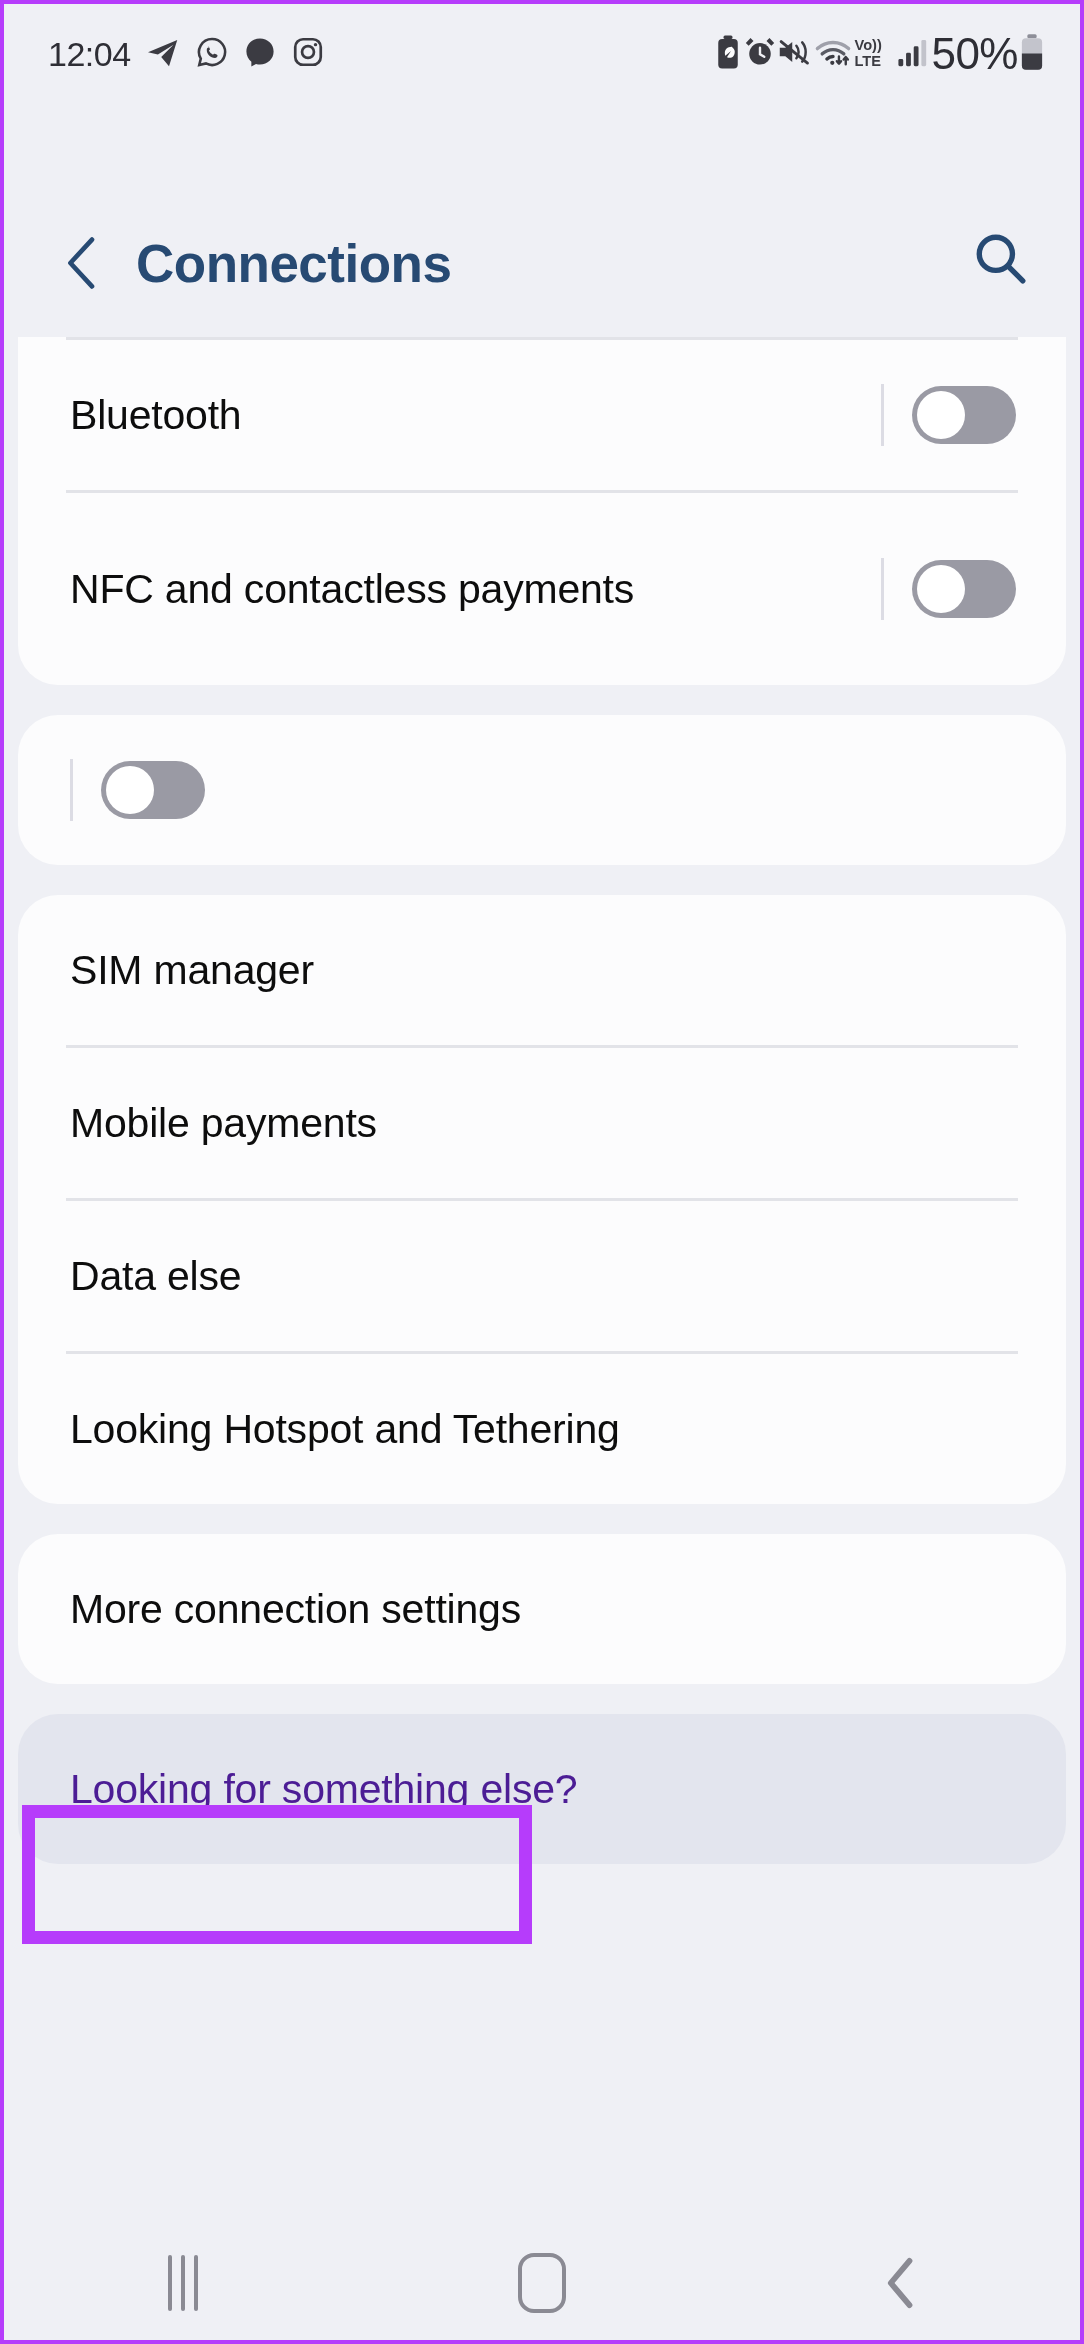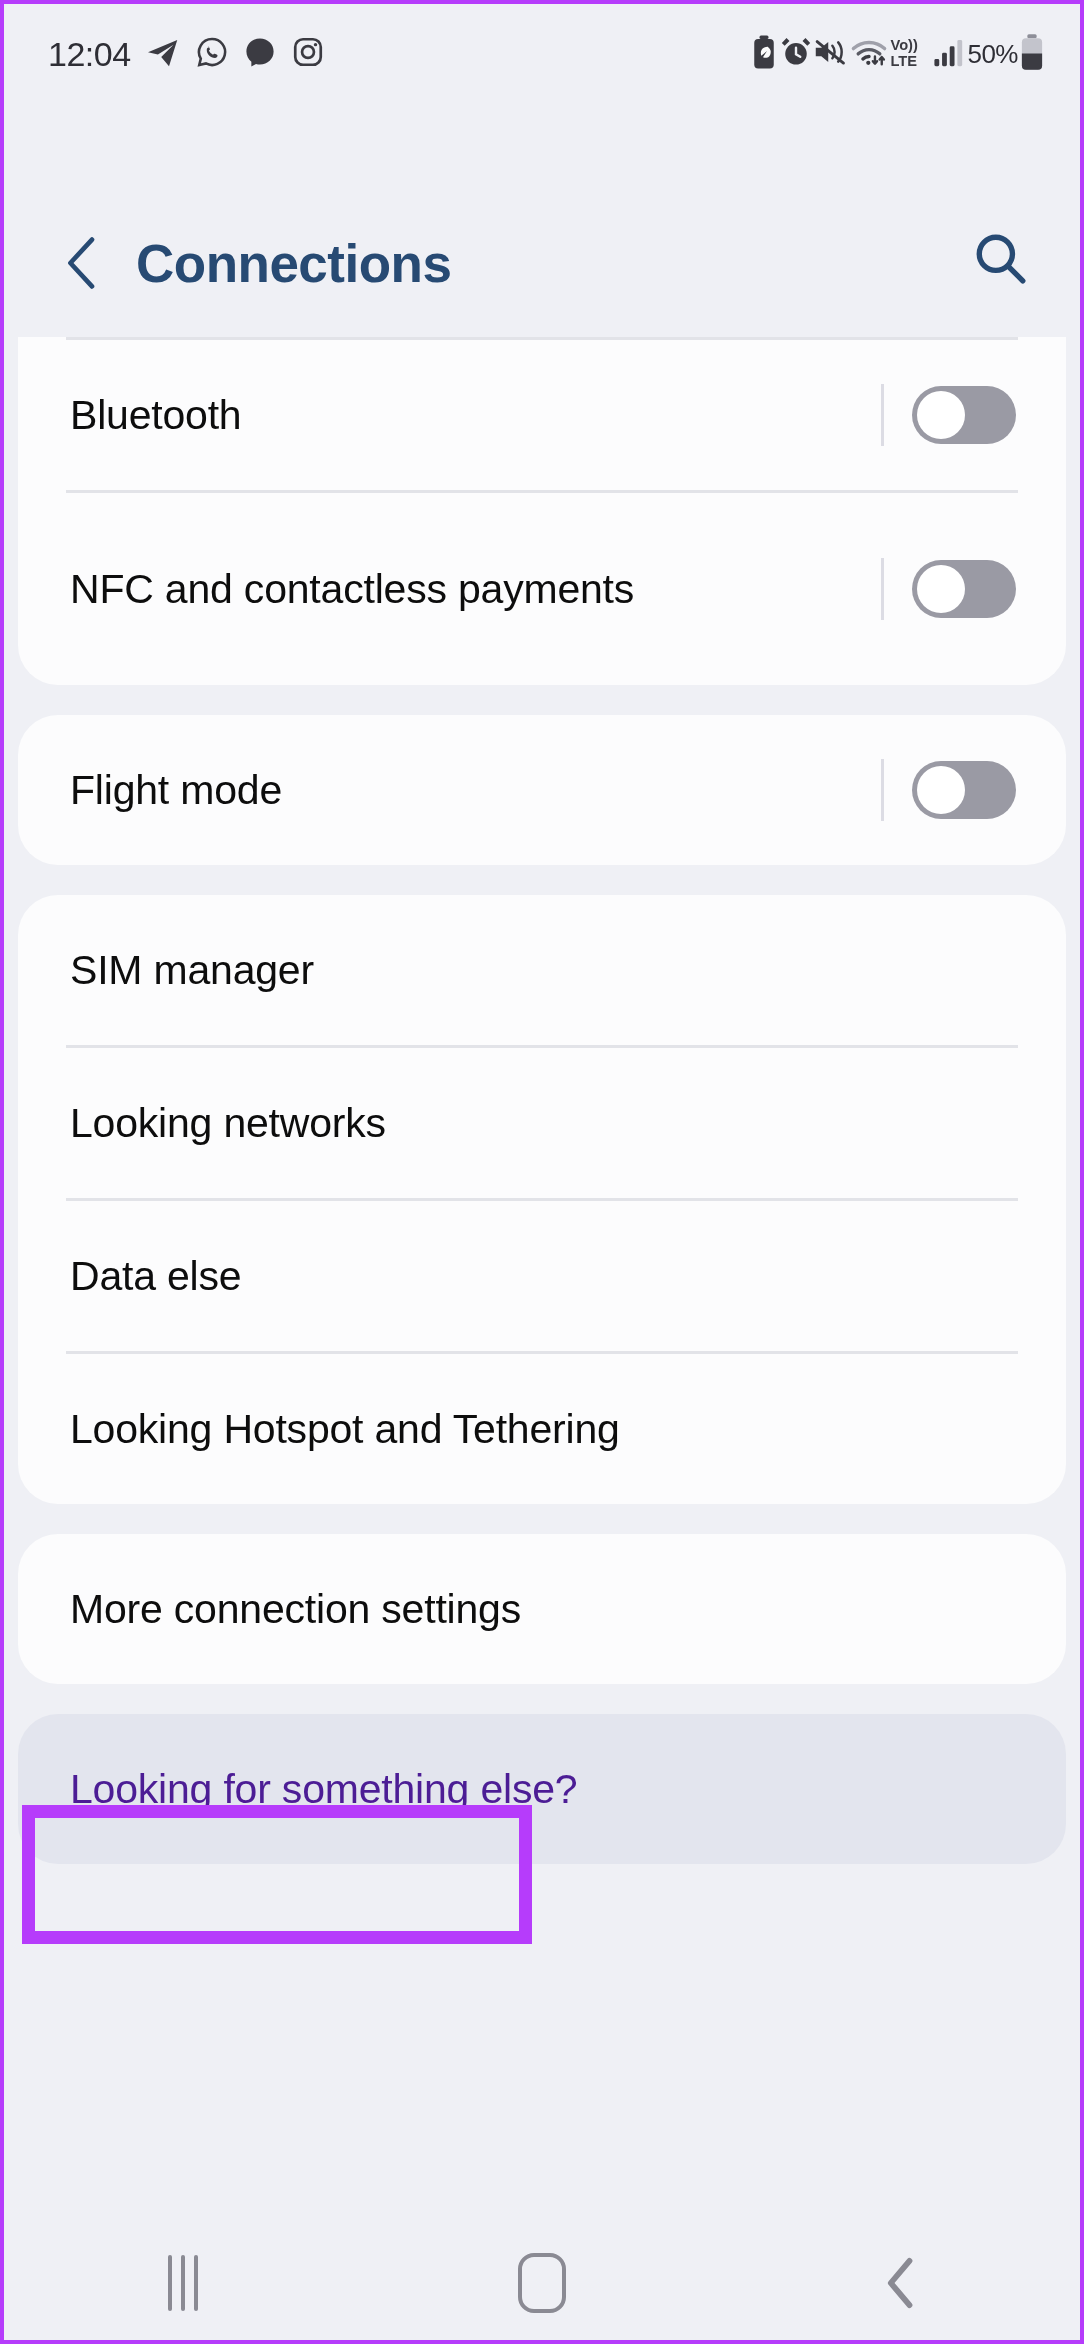--- a/index.html
+++ b/index.html
@@ -26,21 +26,21 @@
     position:absolute; left:0; top:0;
     width:100%; height:100px;
     display:flex; align-items:center;
     padding:0 34px 0 44px;
     color:#3B3B42;
   }
   .sb-left { display:flex; align-items:center; gap:14px; }
   .sb-clock { font-size:34px; font-weight:400; letter-spacing:-0.5px; color:#2E2E35; }
   .sb-right { margin-left:auto; display:flex; align-items:center; gap:0; }
   .sb-ico { display:block; }
-  .sb-batt-text { font-size:26px; color:#2E2E35; letter-spacing:-0.5px; }
+  .sb-batt-text { font-size:44px; color:#2E2E35; letter-spacing:-0.5px; }
 
   
   .header {
     position:absolute; left:0; top:100px;
     width:100%; height:190px;
     display:flex; align-items:flex-end;
     padding:0 44px 0 48px;
   }
   .hdr-back {
     width:62px; height:62px;
@@ -291,37 +291,36 @@
           <div class="toggle-sep"></div>
           <div class="toggle">
               <div class="knob"></div>
             </div>
         </div>
       </div>
     </div>
 
     <div class="card">
       <div class="row">
-        <div class="row-label">Flight mode</div>
         <div class="toggle-wrap">
           <div class="toggle-sep"></div>
           <div class="toggle">
               <div class="knob"></div>
             </div>
         </div>
       </div>
     </div>
 
     <div class="card">
       <div class="row">
         <div class="row-label">SIM manager</div>
       </div>
       <div class="divider"></div>
       <div class="row">
-        <div class="row-label">Looking networks</div>
+        <div class="row-label">Mobile payments</div>
       </div>
       <div class="divider"></div>
       <div class="row">
         <div class="row-label">Data else</div>
       </div>
       <div class="divider"></div>
       <div class="row">
         <div class="row-label">Looking Hotspot and Tethering</div>
       </div>
     </div>

